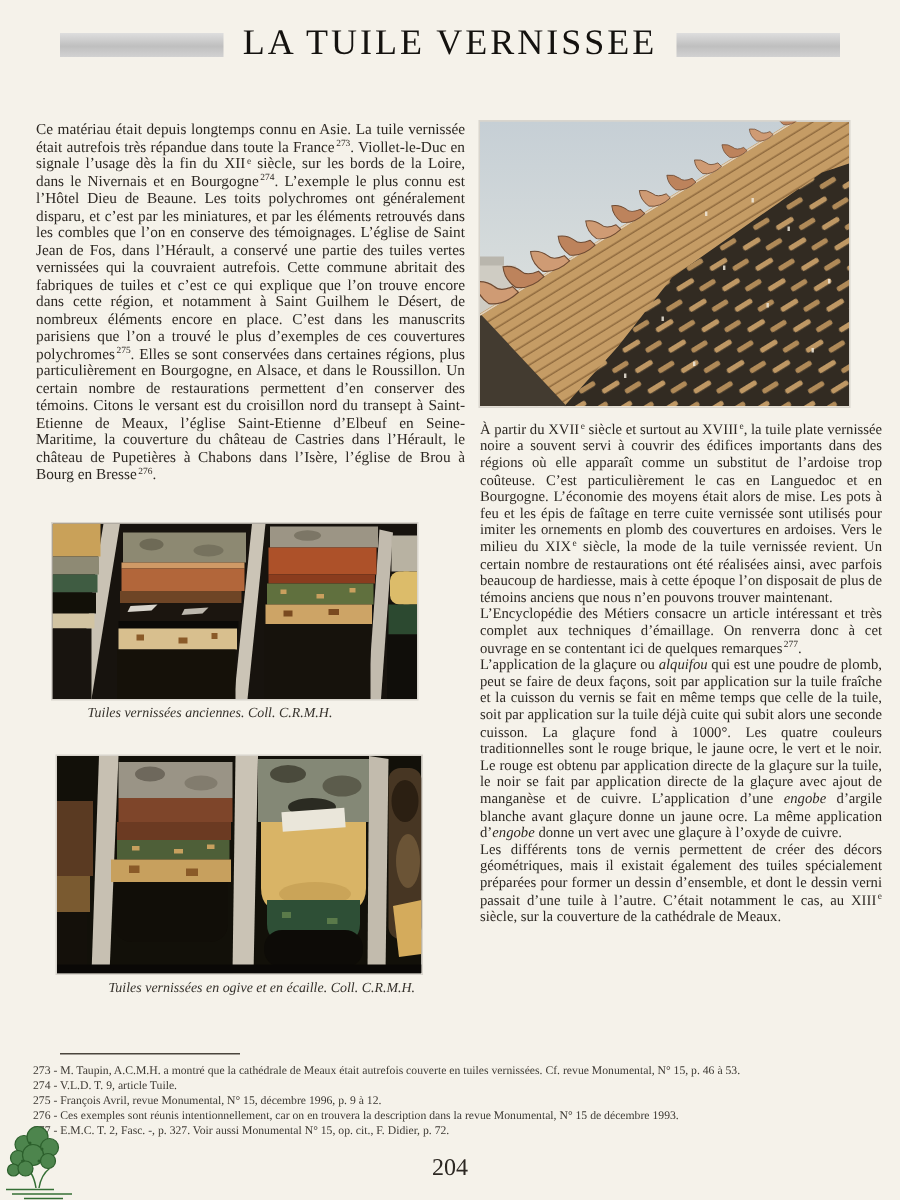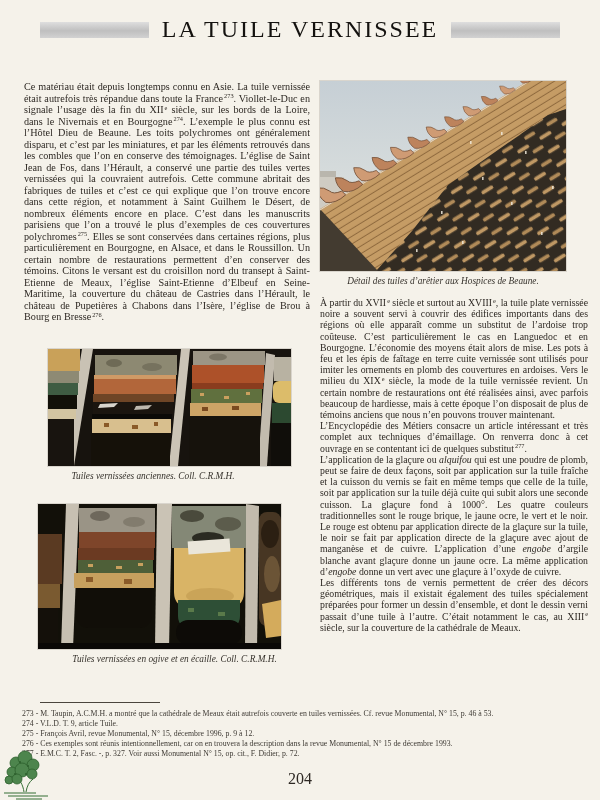--- a/index.html
+++ b/index.html
@@ -25,21 +25,21 @@
   .col-right{width:268px;flex:none;}
   p.body-text{
     margin:0;text-align:justify;
     font-size:10.2px;line-height:11.5px;
   }
   .col-right p.body-text{font-size:9.8px;line-height:11.2px;}
   sup{font-size:6.3px;line-height:0;vertical-align:3.5px;margin-left:1px;}
   em{}
   
   figure{margin:0;}
-  .fig-old{margin:26px 0 0 24px;width:210px;}
+  .fig-old{margin:26px 0 0 11px;width:210px;}
   .fig-ogive{margin:22px 0 0 14px;width:273px;}
   .fig-roof{margin:0 0 10px 0;width:246px;}
   figure svg.photo{display:block;box-shadow:0 0 0 1px rgba(60,50,40,.15);}
   figcaption{
     margin-top:5px;text-align:center;
     font-style:italic;font-size:9.3px;line-height:11px;color:#35312b;
   }
   
   .footer{position:absolute;left:22px;right:22px;top:702px;}
   .fn-rule{width:120px;border-top:1px solid #4a453d;margin:0 0 6px 18px;}
@@ -231,24 +231,23 @@
             <use href="#hook" fill="#cf9b74" transform="translate(77 81) rotate(-31.6) scale(1.06)"></use>
             <use href="#hook" fill="#bd835c" transform="translate(94 70) rotate(-31.6) scale(1.0)"></use>
             <use href="#hook" fill="#cf9b74" transform="translate(112 59) rotate(-31.6) scale(0.94)"></use>
             <use href="#hook" fill="#bd835c" transform="translate(130 48) rotate(-31.6) scale(0.88)"></use>
             <use href="#hook" fill="#cf9b74" transform="translate(148 37) rotate(-31.6) scale(0.82)"></use>
             <use href="#hook" fill="#bd835c" transform="translate(166 26) rotate(-31.6) scale(0.76)"></use>
             <use href="#hook" fill="#cf9b74" transform="translate(184 15) rotate(-31.6) scale(0.72)"></use>
             <use href="#hook" fill="#bd835c" transform="translate(202 4) rotate(-31.6) scale(0.68)"></use>
           </g>
         </svg>
-        <figcaption>Détail des tuiles d’arêtier aux Hospices de Beaune.</figcaption>
       </figure>
       <p class="body-text"><span>À partir du XVII</span><sup>e</sup><span> siècle et surtout au XVIII</span><sup>e</sup><span>, la tuile plate vernissée noire a souvent servi à couvrir des édifices importants dans des régions où elle apparaît comme un substitut de l’ardoise trop coûteuse. C’est particulièrement le cas en Languedoc et en Bourgogne. L’économie des moyens était alors de mise. Les pots à feu et les épis de faîtage en terre cuite vernissée sont utilisés pour imiter les ornements en plomb des couvertures en ardoises. Vers le milieu du XIX</span><sup>e</sup><span> siècle, la mode de la tuile vernissée revient. Un certain nombre de restaurations ont été réalisées ainsi, avec parfois beaucoup de hardiesse, mais à cette époque l’on disposait de plus de témoins anciens que nous n’en pouvons trouver maintenant.</span></p>
-      <p class="body-text"><span>L’Encyclopédie des Métiers consacre un article intéressant et très complet aux techniques d’émaillage. On renverra donc à cet ouvrage en se contentant ici de quelques substitut</span><sup>277</sup><span>.</span></p>
+      <p class="body-text"><span>L’Encyclopédie des Métiers consacre un article intéressant et très complet aux techniques d’émaillage. On renverra donc à cet ouvrage en se contentant ici de quelques remarques</span><sup>277</sup><span>.</span></p>
       <p class="body-text"><span>L’application de la glaçure ou </span><em>alquifou</em><span> qui est une poudre de plomb, peut se faire de deux façons, soit par application sur la tuile fraîche et la cuisson du vernis se fait en même temps que celle de la tuile, soit par application sur la tuile déjà cuite qui subit alors une seconde cuisson. La glaçure fond à 1000°. Les quatre couleurs traditionnelles sont le rouge brique, le jaune ocre, le vert et le noir. Le rouge est obtenu par application directe de la glaçure sur la tuile, le noir se fait par application directe de la glaçure avec ajout de manganèse et de cuivre. L’application d’une </span><em>engobe</em><span> d’argile blanche avant glaçure donne un jaune ocre. La même application d’</span><em>engobe</em><span> donne un vert avec une glaçure à l’oxyde de cuivre.</span></p>
       <p class="body-text"><span>Les différents tons de vernis permettent de créer des décors géométriques, mais il existait également des tuiles spécialement préparées pour former un dessin d’ensemble, et dont le dessin verni passait d’une tuile à l’autre. C’était notamment le cas, au XIII</span><sup>e</sup><span> siècle, sur la couverture de la cathédrale de Meaux.</span></p>
     </div>
 
   </main>
 
   <footer class="footer">
     <div class="fn-rule"></div>
     <div class="fn">273 - M. Taupin, A.C.M.H. a montré que la cathédrale de Meaux était autrefois couverte en tuiles vernissées. Cf. revue Monumental, N° 15, p. 46 à 53.</div>
     <div class="fn">274 - V.L.D. T. 9, article Tuile.</div>

